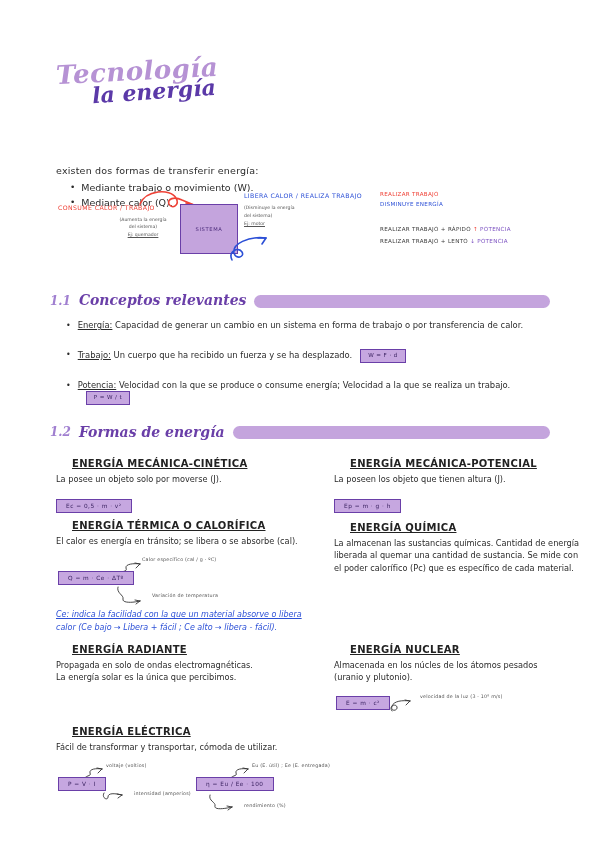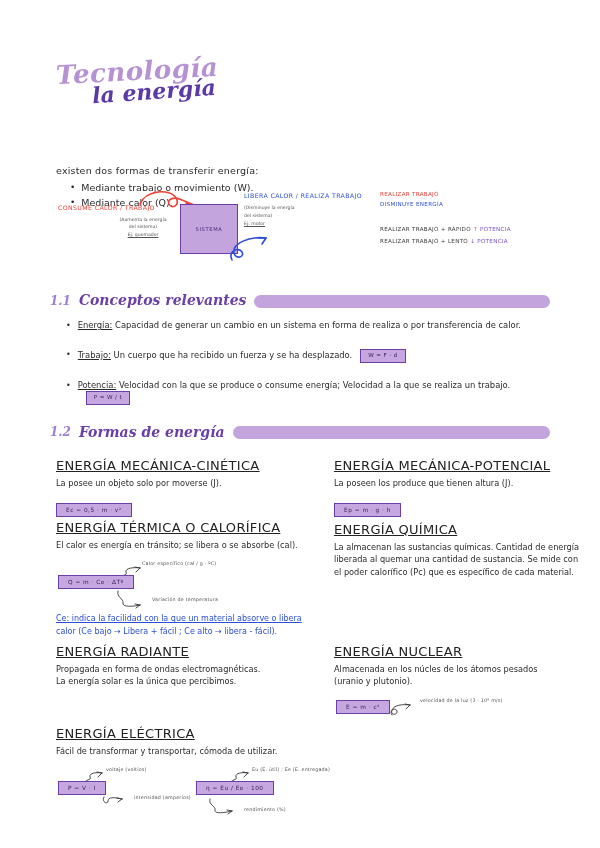--- a/index.html
+++ b/index.html
@@ -94,21 +94,21 @@
     padding:2px 7px;font-size:5.6px;color:#3a2260;letter-spacing:.4px;
     vertical-align:middle;margin-left:8px;
   }
 
   
   .col{position:absolute;width:250px;}
   .colL{left:56px;}
   .colR{left:334px;}
   .blk{margin-bottom:0;}
   .blk h4{
-    margin:0 0 4px 0;font-size:13px;font-weight:normal;
+    margin:0 0 4px 16px;font-size:10px;font-weight:bold;
     letter-spacing:.3px;text-decoration:underline;color:#222;
   }
   .blk p{margin:0;font-size:8.2px;line-height:1.5;color:#2b2b2b;}
   .fbox{
     display:inline-block;background:#c6a7e0;border:1.5px solid #6a3fa8;
     padding:3px 9px;font-size:5.8px;color:#3a2260;letter-spacing:.5px;
   }
   .note{font-size:4.8px;color:#555;letter-spacing:.2px;}
   .blue-txt{color:#2b4fd6;font-size:8px;line-height:1.55;}
 
@@ -184,21 +184,21 @@
   <div class="sec" style="top:292px;align-items:flex-end;">
     <span class="num">1.1</span>
     <span class="name">Conceptos relevantes</span>
     <span class="bar"></span>
   </div>
 
   <div class="concepts">
     <div class="cpt">
       <span class="dot">•</span>
       <span>
-        <u>Energía:</u><span> Capacidad de generar un cambio en un sistema en forma de realiza o por transferencia de calor.</span>
+        <u>Energía:</u><span> Capacidad de generar un cambio en un sistema en forma de trabajo o por transferencia de calor.</span>
       </span>
     </div>
     <div class="cpt">
       <span class="dot">•</span>
       <span>
         <u>Trabajo:</u><span> Un cuerpo que ha recibido un fuerza y se ha desplazado.</span><span class="formula">W = F · d</span>
       </span>
     </div>
     <div class="cpt">
       <span class="dot">•</span>
@@ -234,31 +234,31 @@
           <path d="M6 16 C8 8, 16 12, 14 7 C13 3, 22 2, 28 3" stroke="#333" stroke-width="0.9" fill="none" stroke-linecap="round"></path>
           <path d="M28 3 L23 2 M28 3 L24 7" stroke="#333" stroke-width="0.9" fill="none" stroke-linecap="round"></path>
         </svg>
         <span class="fbox" style="position:absolute;left:2px;top:14px;">Q = m · Ce · ΔTº</span>
         <svg class="arrow-svg" style="left:58px;top:28px;" width="36" height="20">
           <path d="M4 2 C2 8, 10 10, 9 14 C8 18, 18 18, 26 16" stroke="#333" stroke-width="0.9" fill="none" stroke-linecap="round"></path>
           <path d="M26 16 L21 15 M26 16 L22 19" stroke="#333" stroke-width="0.9" fill="none" stroke-linecap="round"></path>
         </svg>
         <span class="note" style="position:absolute;left:96px;top:36px;">Variación de temperatura</span>
       </div>
-      <div style="margin-top:2px;">
+      <div style="margin-top:2px;font-style:italic;">
         <div class="blue-txt"><u>Ce: indica la facilidad con la que un material absorve o libera</u></div>
         <div class="blue-txt">calor  (Ce bajo → Libera + fácil ; Ce alto → libera - fácil).</div>
       </div>
     </div>
   </div>
 
   <div class="col colL" style="top:644px;">
     <div class="blk">
       <h4>ENERGÍA RADIANTE</h4>
-      <p>Propagada en forma de ondas electromagnéticas.</p>
+      <p>Propagada en solo de ondas electromagnéticas.</p>
       <p>La energía solar es la única que percibimos.</p>
     </div>
   </div>
 
   <div class="col colL" style="top:726px;width:290px;">
     <div class="blk">
       <h4>ENERGÍA ELÉCTRICA</h4>
       <p>Fácil de transformar y transportar, cómoda de utilizar.</p>
       <div style="position:relative;height:56px;margin-top:10px;">
         <span class="note" style="position:absolute;left:50px;top:0;">voltaje (voltios)</span>
@@ -284,21 +284,21 @@
           <path d="M26 14 L21 13 M26 14 L22 17" stroke="#333" stroke-width="0.9" fill="none" stroke-linecap="round"></path>
         </svg>
         <span class="note" style="position:absolute;left:188px;top:40px;">rendimiento (%)</span>
       </div>
     </div>
   </div>
 
   <div class="col colR" style="top:458px;">
     <div class="blk">
       <h4>ENERGÍA MECÁNICA-POTENCIAL</h4>
-      <p>La poseen los produce que tienen altura (J).</p>
+      <p>La poseen los objeto que tienen altura (J).</p>
       <div style="margin-top:8px;">
         <span class="fbox">Ep = m · g · h</span>
       </div>
     </div>
   </div>
 
   <div class="col colR" style="top:522px;">
     <div class="blk">
       <h4>ENERGÍA QUÍMICA</h4>
       <p>La almacenan las sustancias químicas. Cantidad de energía liberada al quemar una cantidad de sustancia. Se mide con el poder calorífico (Pc) que es específico de cada material.</p>

